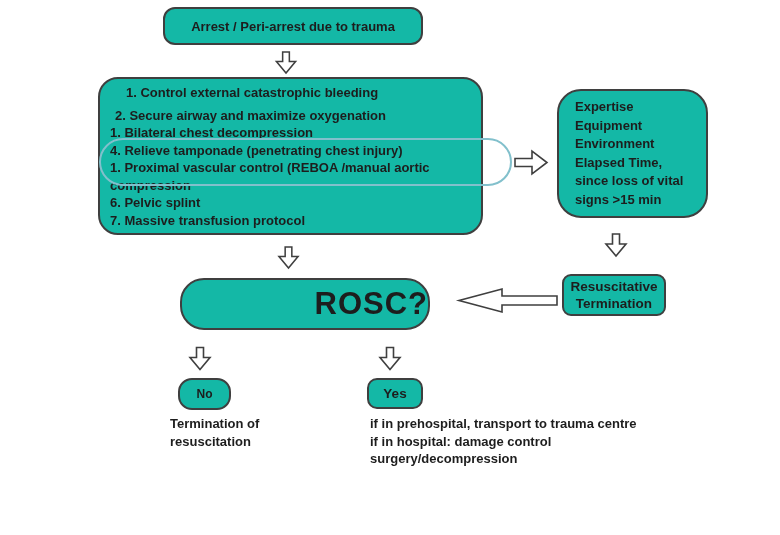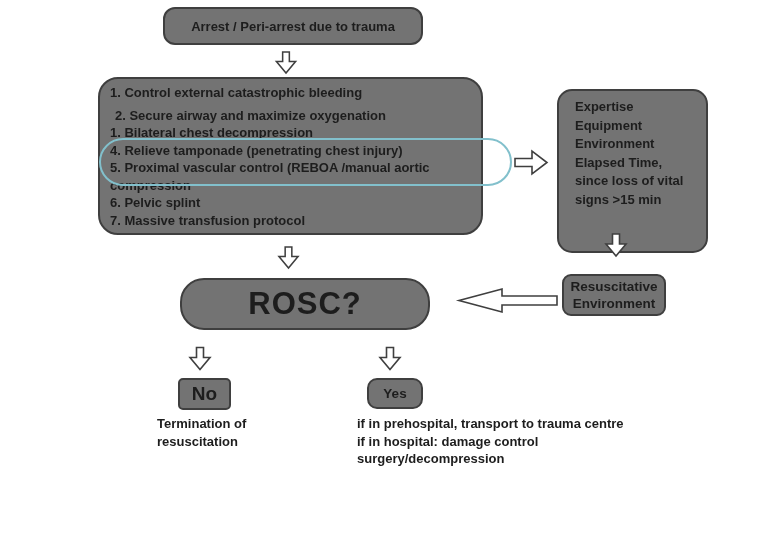--- a/index.html
+++ b/index.html
@@ -12,65 +12,65 @@
     position:relative;
     width:780px;height:535px;
     background:#ffffff;
     font-family:"Liberation Sans",sans-serif;
     font-weight:bold;
     color:var(--text);
     overflow:hidden;
   }
   .node{
     position:absolute;
-    background:#737373;
+    background:#14b8a6;
     border:2px solid var(--line);
     box-sizing:border-box;
   }
   .center{
     display:flex;align-items:center;justify-content:center;text-align:center;
   }
   .pre{white-space:pre-line;}
 
   .arrest{left:163px;top:7px;width:260px;height:38px;border-radius:12px;font-size:13px;}
 
   .interventions{
     left:98px;top:77px;width:385px;height:158px;border-radius:20px;
     padding:5px 8px 0 10px;font-size:13px;
   }
   .step{line-height:17.5px;}
-  .step.first{margin-bottom:5px;}
+  .step.first{margin-bottom:5px;margin-left:16px;}
   .step.indent{padding-left:5px;}
 
   .highlight{
     position:absolute;left:99px;top:138px;width:413px;height:48px;
     border:2.5px solid var(--hl);border-radius:24px;
     background:transparent;box-sizing:border-box;
   }
 
   .considerations{
-    left:557px;top:89px;width:151px;height:164px;border-radius:15px;
+    left:557px;top:89px;width:151px;height:129px;border-radius:24px;
     padding:7px 4px 0 16px;font-size:13px;line-height:18.5px;
   }
 
   .thoracotomy{
     left:562px;top:274px;width:104px;height:42px;border-radius:9px;
     font-size:13.5px;line-height:17px;
   }
 
   .rosc{
     left:180px;top:278px;width:250px;height:52px;border-radius:24px;
-    font-size:31px;letter-spacing:1px;
+    font-size:31px;letter-spacing:1px;justify-content:flex-end;
   }
 
-  .no-box{left:178px;top:378px;width:53px;height:32px;border-radius:5px;font-size:19px;}
+  .no-box{left:178px;top:378px;width:53px;height:32px;border-radius:14px;font-size:12px;}
   .yes-box{left:367px;top:378px;width:56px;height:31px;border-radius:10px;font-size:13.5px;}
 
   .outcome{
-    position:absolute;font-size:13px;line-height:17.5px;
+    position:absolute;font-size:13px;line-height:17.5px;margin-left:13px;
   }
   .no-outcome{left:157px;top:415px;width:140px;}
   .yes-outcome{left:357px;top:415px;width:320px;}
 
   .arr{position:absolute;overflow:visible;}
   .arr path{fill:#ffffff;stroke:var(--line);stroke-width:1.6;stroke-linejoin:miter;}
 </style>
 </head>
 <body>
 
@@ -82,21 +82,21 @@
 
   <svg class="arr" style="left:275px;top:51px;width:22px;height:23px" viewBox="0 0 22 24">
     <path d="M7.5 1 H14.5 V11 H21 L11 23 L1 11 H7.5 Z"></path>
   </svg>
 
   <div class="node interventions">
     <div class="step first">1. Control external catastrophic bleeding</div>
     <div class="step indent">2. Secure airway and maximize oxygenation</div>
     <div class="step">1. Bilateral chest decompression</div>
     <div class="step">4. Relieve tamponade (penetrating chest injury)</div>
-    <div class="step">5. Proximal vascular control (REBOA /manual aortic compression</div>
+    <div class="step">1. Proximal vascular control (REBOA /manual aortic compression</div>
     <div class="step">6. Pelvic splint</div>
     <div class="step">7. Massive transfusion protocol</div>
   </div>
 
   <div class="highlight"></div>
 
   <svg class="arr" style="left:514px;top:148px;width:34px;height:29px" viewBox="0 0 34 29">
     <path d="M1 10.5 H18 V3 L33 14.5 L18 26 V18.5 H1 Z"></path>
   </svg>
 
@@ -108,21 +108,21 @@
 since loss of vital
 signs &gt;15 min</div>
   </div>
 
   <svg class="arr" style="left:605px;top:233px;width:22px;height:24px" viewBox="0 0 22 24">
     <path d="M7.5 1 H14.5 V11 H21 L11 23 L1 11 H7.5 Z"></path>
   </svg>
 
   <div class="node thoracotomy center">
     <span class="pre">Resuscitative
-Environment</span>
+Termination</span>
   </div>
 
   <svg class="arr" style="left:278px;top:246px;width:21px;height:23px" viewBox="0 0 22 24">
     <path d="M7.5 1 H14.5 V11 H21 L11 23 L1 11 H7.5 Z"></path>
   </svg>
 
   <div class="node rosc center">
     <span>ROSC?</span>
   </div>
 

